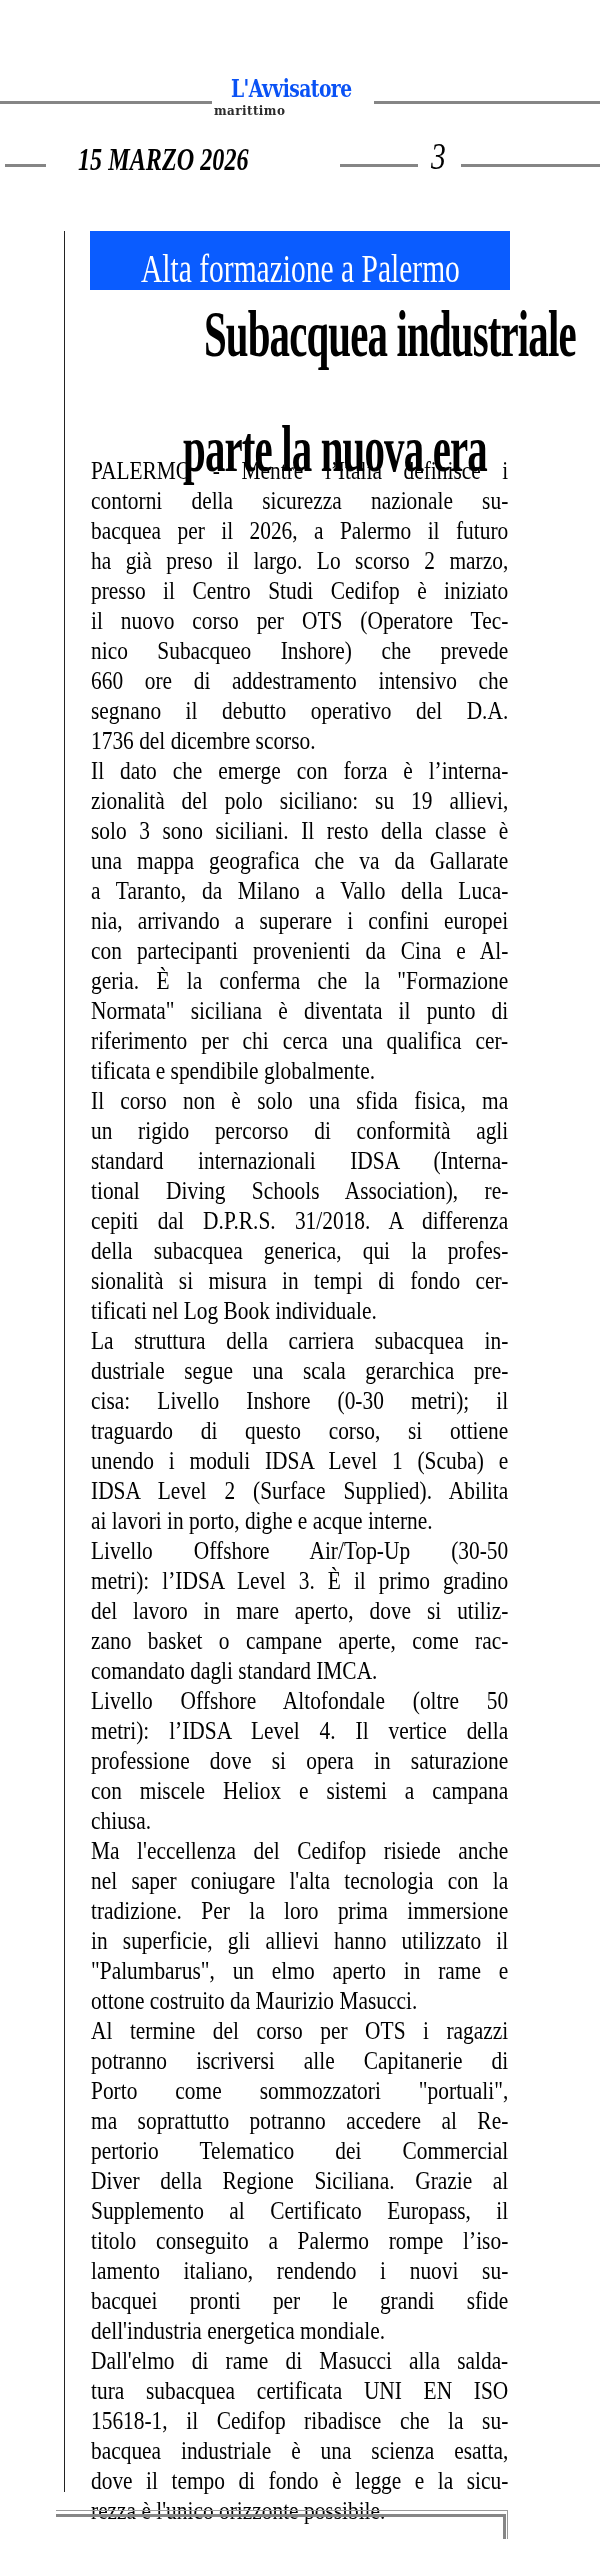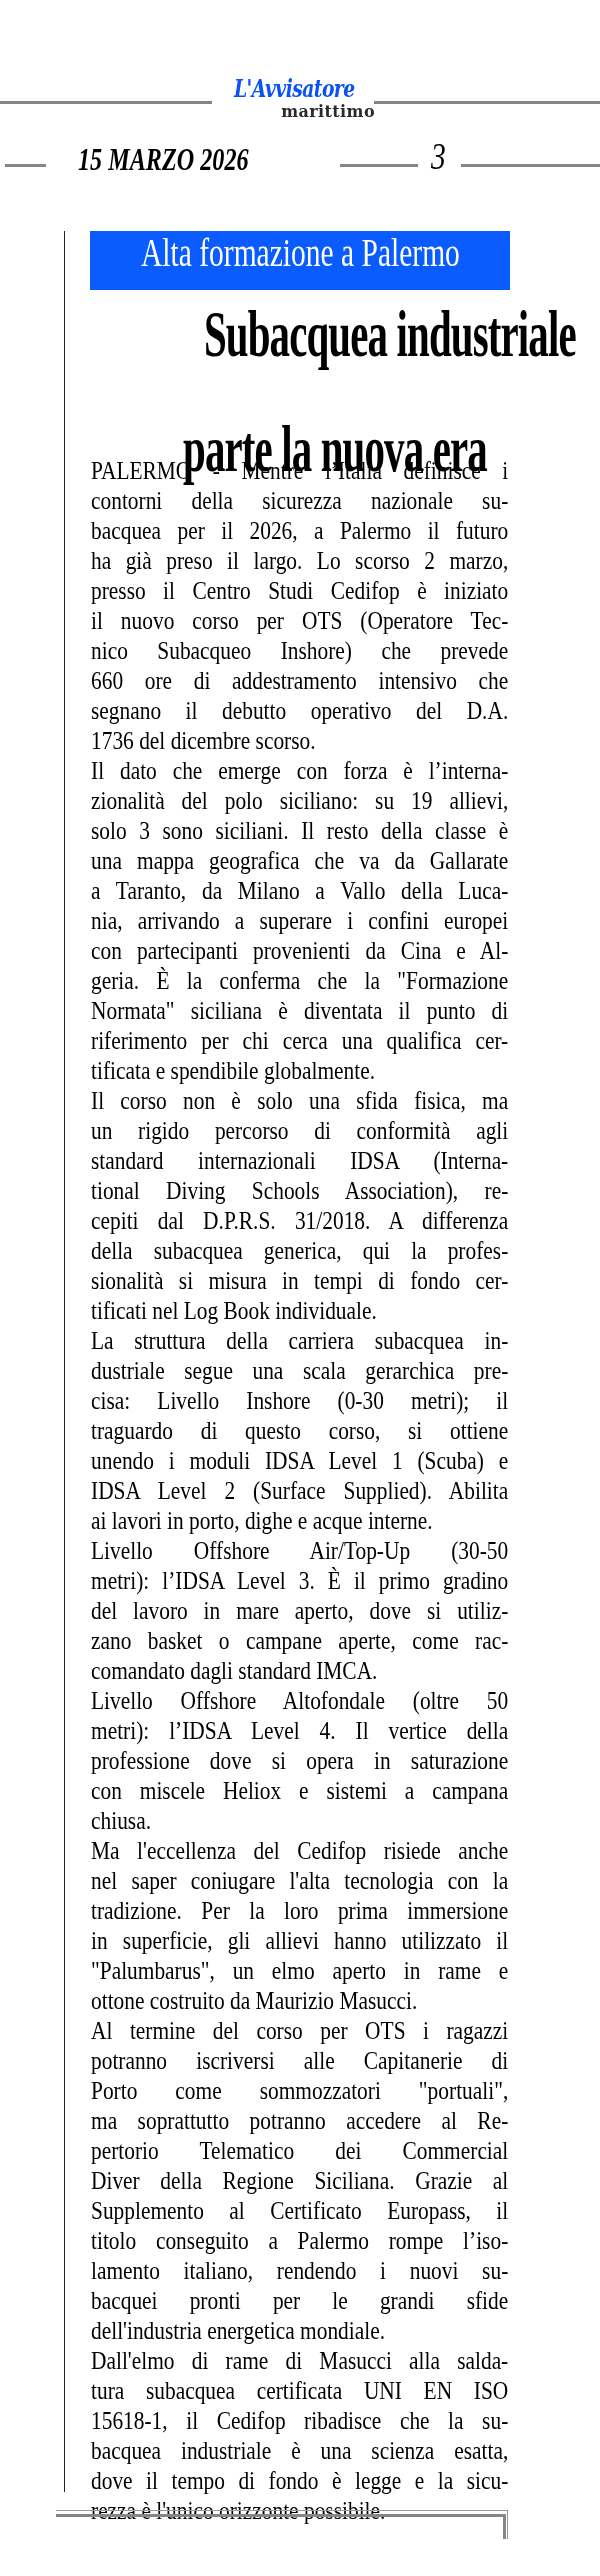--- a/index.html
+++ b/index.html
@@ -1,33 +1,33 @@
 <!DOCTYPE html>
 <html style="font-size:11.4px"><head>
 <meta charset="utf-8">
 <style>
   html, body { margin: 0; padding: 0; background: #ffffff; }
   body { width: 601px; height: 2576px; position: relative; overflow: hidden; font-family: "Liberation Serif", serif; color: #000; }
 
   .rule { position: absolute; background: #858585; }
 
   
-  .masthead-logo { position: absolute; left: 214px; top: 75px; width: 161px; text-align: center; font-style: italic; }
+  .masthead-logo { position: absolute; left: 214px; top: 75px; width: 161px; text-align: left; }
   .logo-main { display: inline-block; font-family: "DejaVu Serif", serif; font-weight: bold; font-size: 24px; line-height: 28.5px; color: #0a52f5; letter-spacing: -0.7px; transform: scaleX(0.78); transform-origin: center; white-space: nowrap; }
-  .logo-sub { position: absolute; left: 214px; top: 104px; width: 161px; text-align: right; font-family: "DejaVu Serif", serif; font-weight: bold; font-size: 16px; line-height: 15.7px; color: #2b2b2b; letter-spacing: 0.4px; }
+  .logo-sub { position: absolute; left: 214px; top: 104px; width: 161px; text-align: left; font-family: "DejaVu Serif", serif; font-weight: bold; font-size: 12px; line-height: 15.7px; color: #2b2b2b; letter-spacing: 0.4px; }
 
   .dateline { position: absolute; top: 143px; font-family: "Liberation Serif", serif; font-style: italic; font-weight: bold; font-size: 31px; line-height: 34px; white-space: nowrap; transform-origin: left top; }
   .date-text { left: 78px; transform: scaleX(0.78); }
   .page-number { left: 431px; font-weight: normal; font-size: 37px; transform: scaleX(0.8); top: 140px; }
 
   
   .side-rule { position: absolute; left: 64px; top: 231px; width: 1.4px; height: 2261px; background: #222; }
 
   .kicker { position: absolute; left: 90px; top: 231px; width: 420px; height: 59px; background: #0a5cff; overflow: hidden; }
-  .kicker-text { position: absolute; left: 0; top: 0; width: 100%; height: 100%; display: flex; align-items: flex-start; justify-content: center; }
+  .kicker-text { position: absolute; left: 0; top: 0; width: 100%; height: 100%; display: flex; align-items: flex-end; justify-content: center; }
   .kicker-text span { display: inline-block; color: #fff; font-family: "Liberation Serif", serif; font-size: 41px; line-height: 43px; white-space: nowrap; transform: scaleX(0.72); }
 
   .headline { position: absolute; left: 90px; width: 420px; text-align: center; }
   .headline span { display: inline-block; font-family: "Liberation Serif", serif; font-weight: bold; font-size: 66px; line-height: 71px; white-space: nowrap; letter-spacing: -1.4px; transform: scaleX(0.62); transform-origin: center; }
   .headline-1 { top: 298px; }
   .headline-2 { top: 413px; }
 
   
   .body-col { position: absolute; left: 91px; top: 456px; width: 507px; transform: scaleX(0.823); transform-origin: left top; }
   .line { font-family: "Liberation Serif", serif; font-size: 26px; line-height: 30px; height: 30px; white-space: nowrap; text-align: justify; text-align-last: justify; overflow: visible; }

